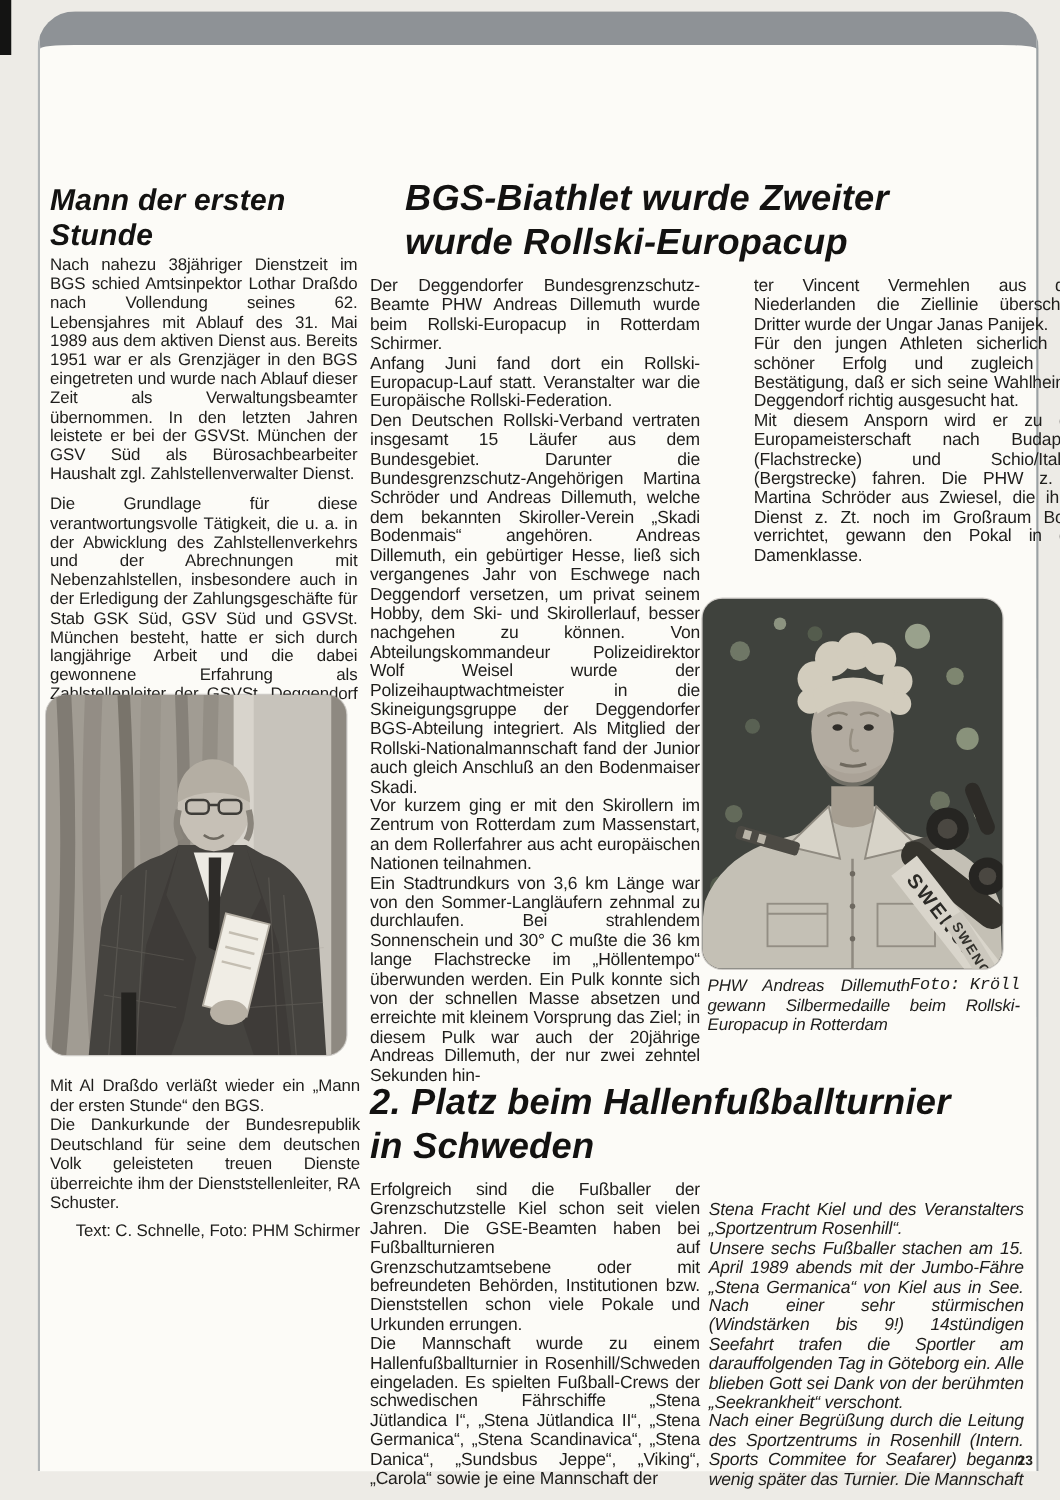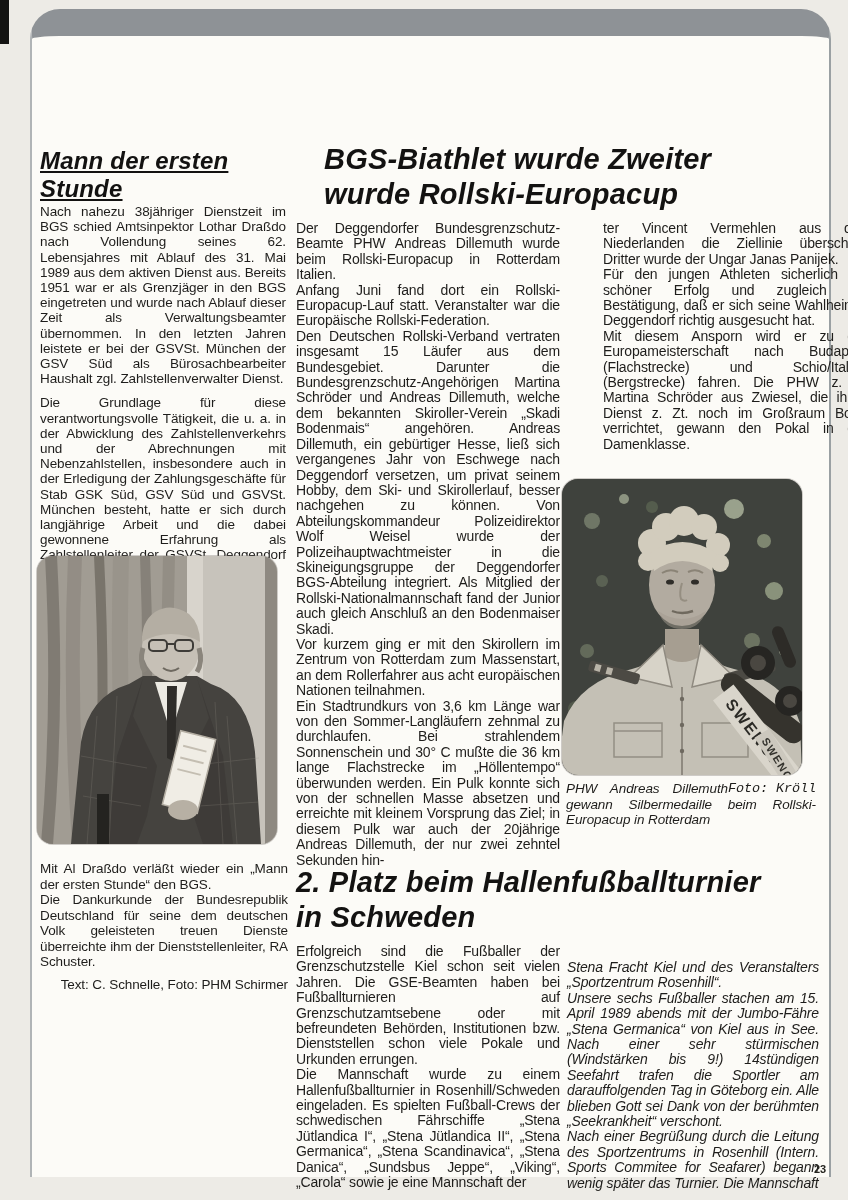--- a/index.html
+++ b/index.html
@@ -38,21 +38,21 @@
   .photo{border-radius:16px;overflow:hidden;background:#777;box-shadow:0 0 0 1px rgba(120,116,108,.35);}
   .photo svg{display:block;width:100%;height:100%;}
   .pagenum{font-size:11px;font-weight:bold;color:#25241f;}
 </style>
 </head>
 <body>
 
 <div class="abs frame"></div>
 <div class="abs scan-mark"></div>
 
-<div class="abs title title-small" style="left:40px;top:147px;width:250px;text-decoration:underline;">
+<div class="abs title title-small" style="left:40px;top:147px;width:250px;">
   <div>Mann der ersten</div>
   <div>Stunde</div>
 </div>
 
 <div class="abs copy" style="left:40px;top:204px;width:246px;">
   <p>Nach nahezu 38jähriger Dienstzeit im BGS schied Amtsinpektor Lothar Draßdo nach Vollendung seines 62. Lebensjahres mit Ablauf des 31. Mai 1989 aus dem aktiven Dienst aus. Bereits 1951 war er als Grenzjäger in den BGS eingetreten und wurde nach Ablauf dieser Zeit als Verwaltungsbeamter übernommen. In den letzten Jahren leistete er bei der GSVSt. München der GSV Süd als Bürosachbearbeiter Haushalt zgl. Zahlstellenverwalter Dienst.</p>
   <p class="gap-top">Die Grundlage für diese verantwortungsvolle Tätigkeit, die u. a. in der Abwicklung des Zahlstellenverkehrs und der Abrechnungen mit Nebenzahlstellen, insbesondere auch in der Erledigung der Zahlungsgeschäfte für Stab GSK Süd, GSV Süd und GSVSt. München besteht, hatte er sich durch langjährige Arbeit und die dabei gewonnene Erfahrung als Zahlstellenleiter der GSVSt. Deggendorf geschaffen.</p>
 </div>
 
 <div class="abs photo" style="left:37px;top:556px;width:240px;height:288px;">
@@ -111,21 +111,21 @@
   <p>Die Dankurkunde der Bundesrepublik Deutschland für seine dem deutschen Volk geleisteten treuen Dienste überreichte ihm der Dienststellenleiter, RA Schuster.</p>
   <p class="credit-line">Text: C. Schnelle, Foto: PHM Schirmer</p>
 </div>
 
 <div class="abs title title-big" style="left:296px;top:142px;width:535px;margin-left:28px;">
   <div>BGS-Biathlet wurde Zweiter</div>
   <div>wurde Rollski-Europacup</div>
 </div>
 
 <div class="abs copy-main" style="left:296px;top:221px;width:264px;">
-  <p>Der Deggendorfer Bundesgrenzschutz-Beamte PHW Andreas Dillemuth wurde beim Rollski-Europacup in Rotterdam Italien.</p>
+  <p>Der Deggendorfer Bundesgrenzschutz-Beamte PHW Andreas Dillemuth wurde beim Rollski-Europacup in Rotterdam Schirmer.</p>
   <p>Anfang Juni fand dort ein Rollski-Europacup-Lauf statt. Veranstalter war die Europäische Rollski-Federation.</p>
   <p>Den Deutschen Rollski-Verband vertraten insgesamt 15 Läufer aus dem Bundesgebiet. Darunter die Bundesgrenzschutz-Angehörigen Martina Schröder und Andreas Dillemuth, welche dem bekannten Skiroller-Verein „Skadi Bodenmais“ angehören. Andreas Dillemuth, ein gebürtiger Hesse, ließ sich vergangenes Jahr von Eschwege nach Deggendorf versetzen, um privat seinem Hobby, dem Ski- und Skirollerlauf, besser nachgehen zu können. Von Abteilungskommandeur Polizeidirektor Wolf Weisel wurde der Polizeihauptwachtmeister in die Skineigungsgruppe der Deggendorfer BGS-Abteilung integriert. Als Mitglied der Rollski-Nationalmannschaft fand der Junior auch gleich Anschluß an den Bodenmaiser Skadi.</p>
   <p>Vor kurzem ging er mit den Skirollern im Zentrum von Rotterdam zum Massenstart, an dem Rollerfahrer aus acht europäischen Nationen teilnahmen.</p>
   <p>Ein Stadtrundkurs von 3,6 km Länge war von den Sommer-Langläufern zehnmal zu durchlaufen. Bei strahlendem Sonnenschein und 30° C mußte die 36 km lange Flachstrecke im „Höllentempo“ überwunden werden. Ein Pulk konnte sich von der schnellen Masse absetzen und erreichte mit kleinem Vorsprung das Ziel; in diesem Pulk war auch der 20jährige Andreas Dillemuth, der nur zwei zehntel Sekunden hin-</p>
 </div>
 
 <div class="abs copy-main" style="left:567px;top:221px;width:264px;margin-left:36px;">
   <p>ter Vincent Vermehlen aus den Niederlanden die Ziellinie überschritt. Dritter wurde der Ungar Janas Panijek.</p>
   <p>Für den jungen Athleten sicherlich ein schöner Erfolg und zugleich die Bestätigung, daß er sich seine Wahlheimat Deggendorf richtig ausgesucht hat.</p>
   <p>Mit diesem Ansporn wird er zu der Europameisterschaft nach Budapest (Flachstrecke) und Schio/Italien (Bergstrecke) fahren. Die PHW z. A. Martina Schröder aus Zwiesel, die ihren Dienst z. Zt. noch im Großraum Bonn verrichtet, gewann den Pokal in der Damenklasse.</p>

